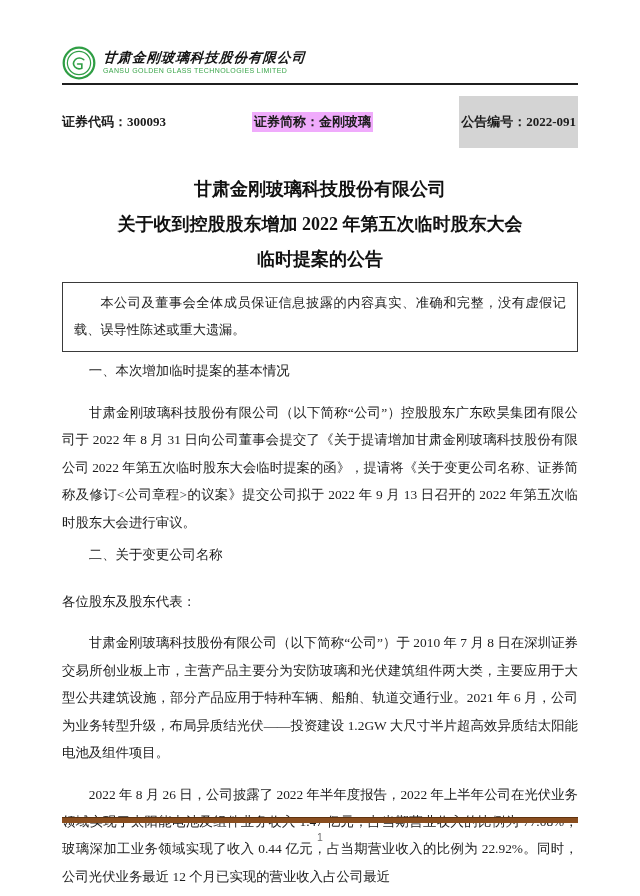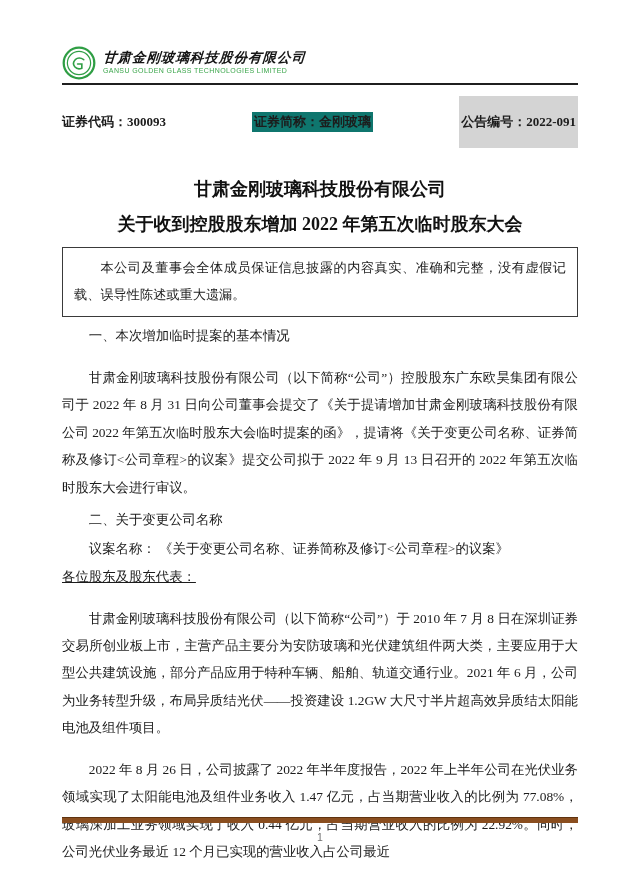--- a/index.html
+++ b/index.html
@@ -55,21 +55,21 @@
   
   .info-bar {
     margin-top: 11px;
     display: flex;
     justify-content: space-between;
     align-items: baseline;
     font-size: 13px;
     font-weight: bold;
     white-space: nowrap;
   }
-  .hl-mid { background: #0f766e; padding: 1px 2px; }
+  .hl-mid { background: #f0abfc; padding: 1px 2px; }
   .hl-right { background: #d4d4d4; padding: 17px 2px; }
 
   
   .doc-title {
     margin-top: 24px;
     text-align: center;
     font-size: 18px;
     font-weight: bold;
     line-height: 1.95;
     color: #111;
@@ -94,21 +94,21 @@
     line-height: 2.05;
     text-align: justify;
   }
   .sec-heading {
     font-weight: normal;
     text-indent: 2em;
     margin-top: 5px;
   }
   .para { text-indent: 2em; margin-top: 14px; }
   .line-indent { text-indent: 2em; margin-top: 1px; }
-  .line-flush { text-indent: 0; margin-top: 1px; text-decoration: underline; }
+  .line-flush { text-indent: 0; margin-top: 19px; }
 
   
   .footer-bar {
     position: absolute;
     left: 62px;
     right: 62px;
     top: 817px;
     height: 6px;
     background: #8a4e1f;
     border-top: 1.5px solid #5f3310;
@@ -147,32 +147,32 @@
 
     <div class="info-bar">
       <span>证券代码：300093</span>
       <span class="hl-mid">证券简称：金刚玻璃</span>
       <span class="hl-right">公告编号：2022-091</span>
     </div>
 
     <div class="doc-title">
       <div>甘肃金刚玻璃科技股份有限公司</div>
       <div>关于收到控股股东增加 2022 年第五次临时股东大会</div>
+      <div>临时提案的公告</div>
     </div>
 
     <div class="disclaimer-box">
       <div class="disclaimer-text">本公司及董事会全体成员保证信息披露的内容真实、准确和完整，没有虚假记载、误导性陈述或重大遗漏。</div>
     </div>
 
     <div class="body-text">
       <div class="sec-heading">一、本次增加临时提案的基本情况</div>
       <div class="para">甘肃金刚玻璃科技股份有限公司（以下简称“公司”）控股股东广东欧昊集团有限公司于 2022 年 8 月 31 日向公司董事会提交了《关于提请增加甘肃金刚玻璃科技股份有限公司 2022 年第五次临时股东大会临时提案的函》，提请将《关于变更公司名称、证券简称及修订&lt;公司章程&gt;的议案》提交公司拟于 2022 年 9 月 13 日召开的 2022 年第五次临时股东大会进行审议。</div>
 
       <div class="sec-heading">二、关于变更公司名称</div>
-      <div class="line-indent">议案名称： 《关于变更公司名称、证券简称及修订&lt;公司章程&gt;的议案》</div>
       <div class="line-flush">各位股东及股东代表：</div>
       <div class="para">甘肃金刚玻璃科技股份有限公司（以下简称“公司”）于 2010 年 7 月 8 日在深圳证券交易所创业板上市，主营产品主要分为安防玻璃和光伏建筑组件两大类，主要应用于大型公共建筑设施，部分产品应用于特种车辆、船舶、轨道交通行业。2021 年 6 月，公司为业务转型升级，布局异质结光伏——投资建设 1.2GW 大尺寸半片超高效异质结太阳能电池及组件项目。</div>
       <div class="para">2022 年 8 月 26 日，公司披露了 2022 年半年度报告，2022 年上半年公司在光伏业务领域实现了太阳能电池及组件业务收入 1.47 亿元，占当期营业收入的比例为 77.08%，玻璃深加工业务领域实现了收入 0.44 亿元，占当期营业收入的比例为 22.92%。同时，公司光伏业务最近 12 个月已实现的营业收入占公司最近</div>
     </div>
 
   </div>
 
   <div class="footer-bar"></div>
   <div class="page-number">1</div>
 </div>

